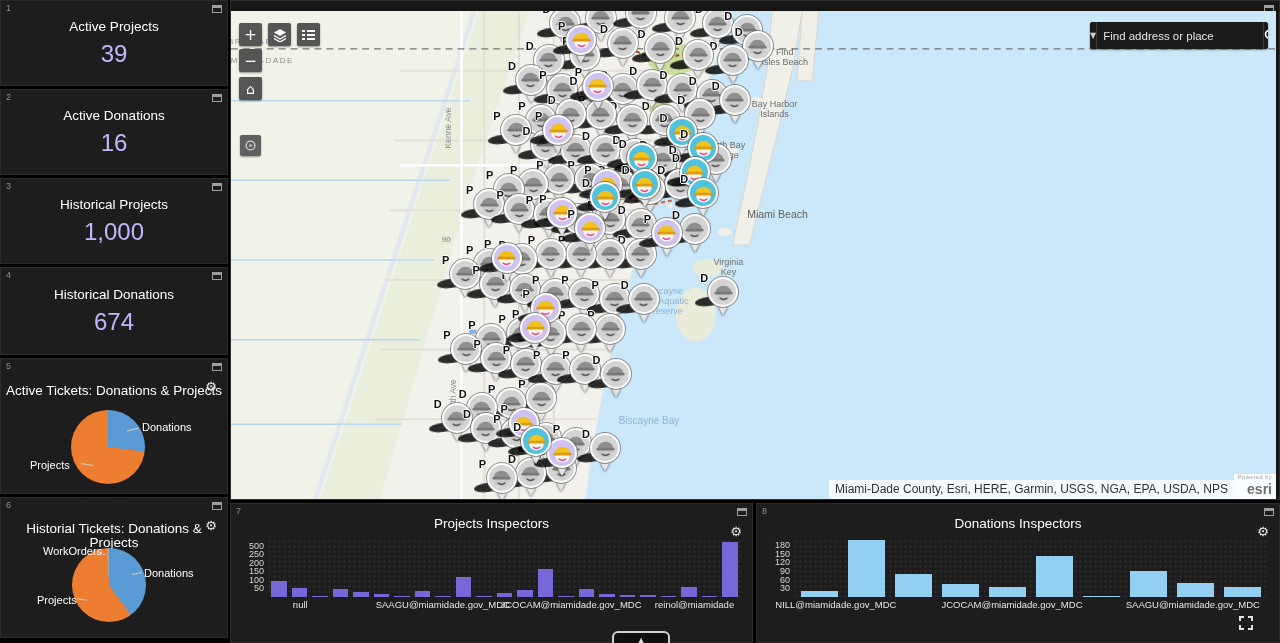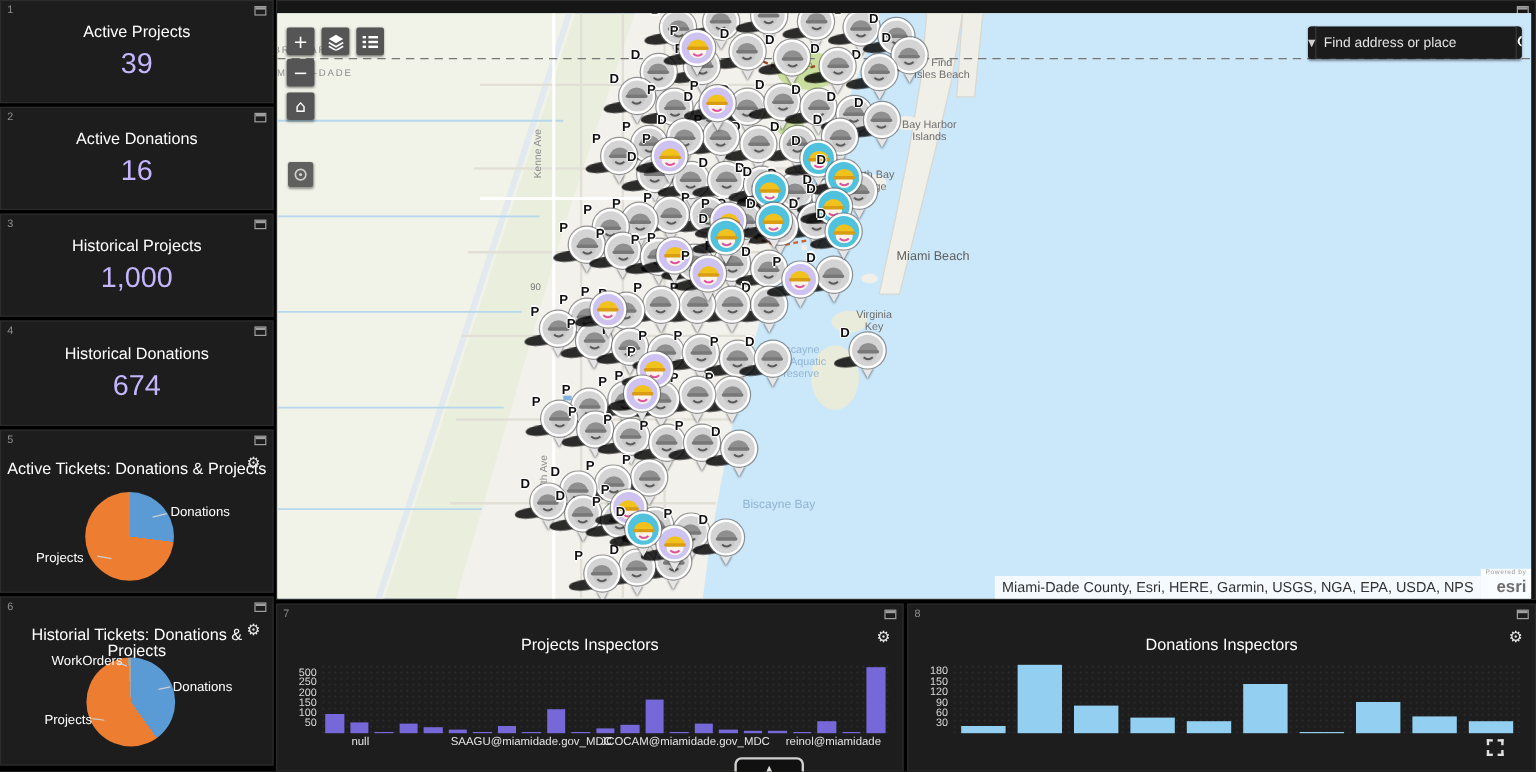--- a/index.html
+++ b/index.html
@@ -69,21 +69,21 @@
   .attrib { position:absolute; right:0; bottom:0; display:flex; align-items:flex-end; }
   .attrib-text { background:rgba(255,255,255,.78); color:#323232; font-size:12px; padding:2px 6px 3px; white-space:nowrap; }
   .esri-logo { background:rgba(255,255,255,.9); padding:0 4px 1px; text-align:right; }
   .powered { display:block; font-size:5.5px; color:#9a9a9a; letter-spacing:.5px; }
   .esri-word { font-size:14px; font-weight:700; color:#6d6d6d; line-height:12px; }
 
   
   .bottom-row { height:140px; display:flex; gap:3px; }
   .chartcard7 { width:523px; }
   .chartcard8 { flex:1; }
-  .ctitle { color:#fff; font-size:13.5px; text-align:center; margin-top:26px; }
+  .ctitle { color:#fff; font-size:13.5px; text-align:center; margin-top:12px; }
   .barchart { display:flex; margin-top:8px; padding:0 10px 0 8px; }
   .yaxis { width:28px; position:relative; height:58px; }
   .ytick { position:absolute; right:3px; font-size:9px; color:#d8d8d8; transform:translateY(50%); }
   .plotwrap { flex:1; }
   .plot { position:relative; height:58px; background-image:radial-gradient(rgba(255,255,255,.06) 1px, transparent 1.1px); background-size:5px 5px; }
   .bars { position:absolute; inset:0; display:flex; align-items:flex-end; }
   .bar { flex:1; }
   .xlabels { position:relative; height:14px; }
   .xlab { position:absolute; top:2px; font-size:9.5px; color:#e6e6e6; transform:translateX(-50%); white-space:nowrap; }
 
@@ -1652,20 +1652,25 @@
                   <div class="bar" style="height: 40%; background: rgb(146, 207, 241);"></div>
                   <div class="bar" style="height: 22.5%; background: rgb(146, 207, 241);"></div>
                   <div class="bar" style="height: 17.5%; background: rgb(146, 207, 241);"></div>
                   <div class="bar" style="height: 70%; background: rgb(146, 207, 241);"></div>
                   <div class="bar" style="height: 1.5%; background: rgb(146, 207, 241);"></div>
                   <div class="bar" style="height: 45%; background: rgb(146, 207, 241);"></div>
                   <div class="bar" style="height: 24%; background: rgb(146, 207, 241);"></div>
                   <div class="bar" style="height: 17.5%; background: rgb(146, 207, 241);"></div>
                 </div>
               </div>
+            <div class="xlabels">
+                <span class="xlab" style="left: 9%;">NILL@miamidade.gov_MDC</span>
+                <span class="xlab" style="left: 46%;">JCOCAM@miamidade.gov_MDC</span>
+                <span class="xlab" style="left: 84%;">SAAGU@miamidade.gov_MDC</span>
+              </div>
           </div>
         </div>
         <button class="fullscreen-ico">
             <span class="tl"></span>
             <span class="tr"></span>
             <span class="bl"></span>
             <span class="br"></span>
           </button>
       </div>
     </div>

